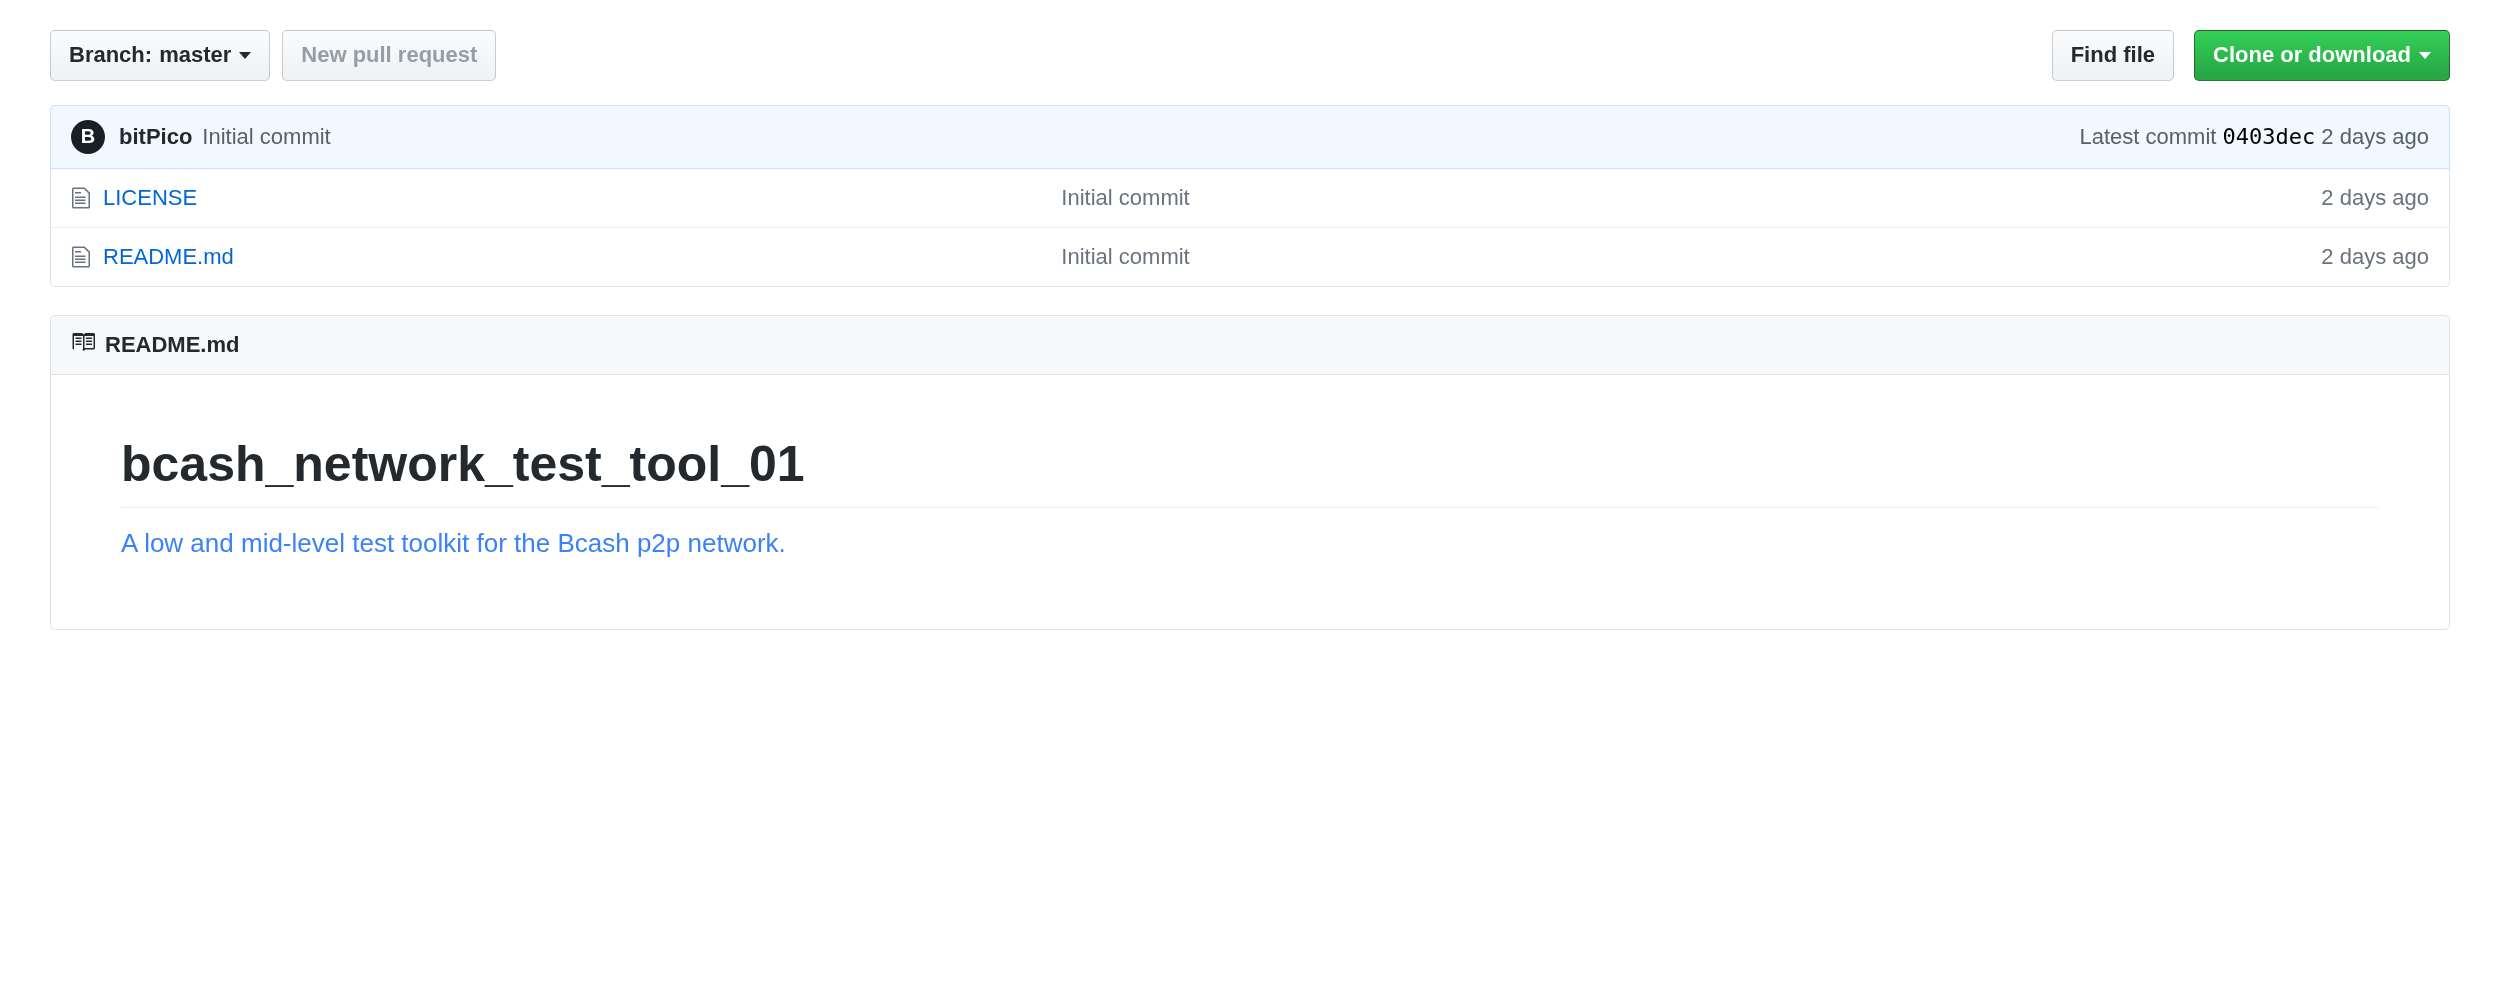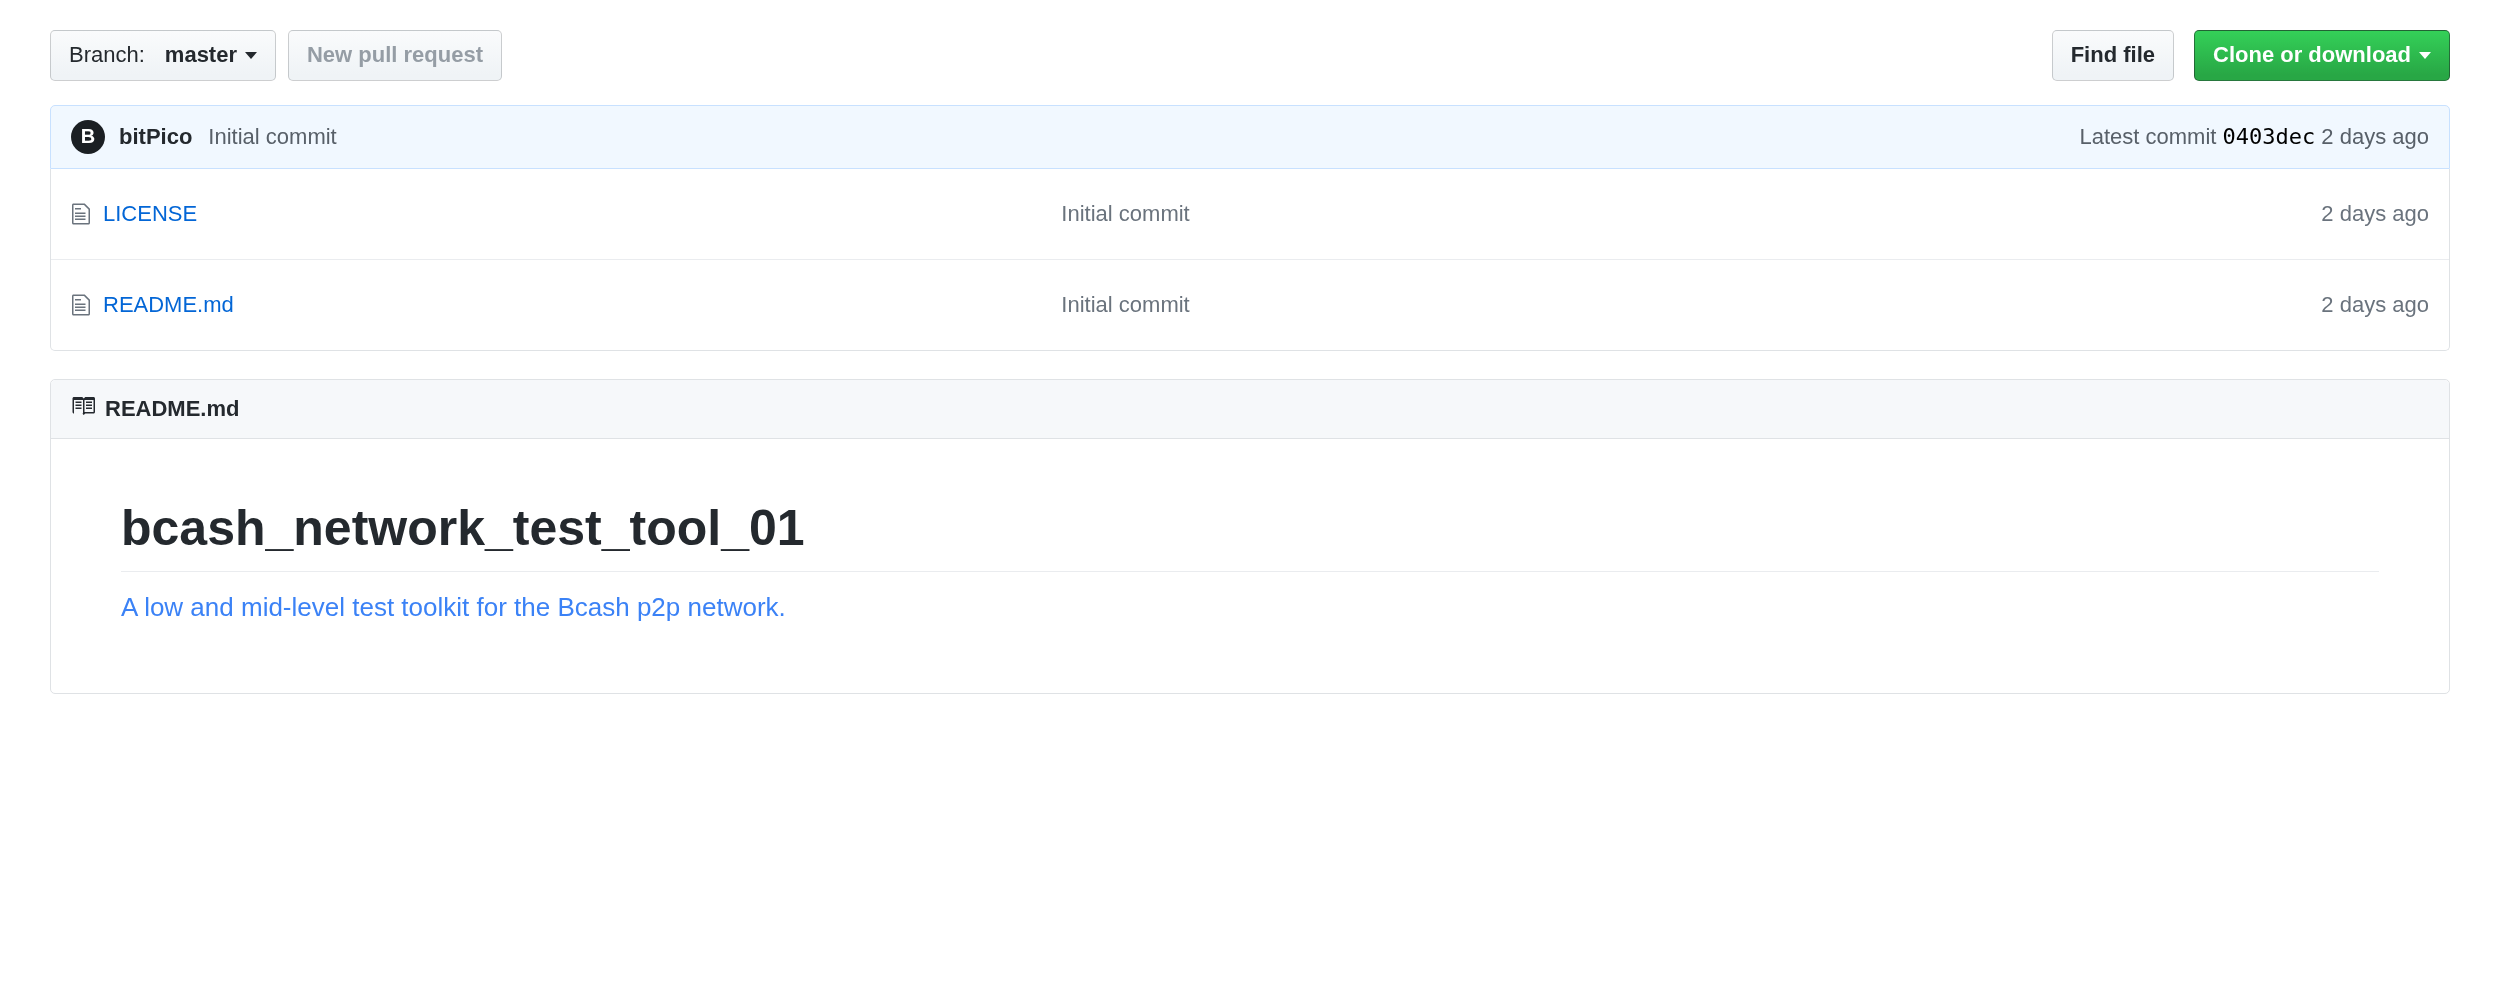--- a/index.html
+++ b/index.html
@@ -36,21 +36,21 @@
     color: #959da5;
     cursor: default;
     text-align: center;
   }
   .btn-green {
     color: #fff;
     background: linear-gradient(-180deg,#34d058,#28a745 90%);
     border-color: rgba(27,31,35,0.5);
     text-align: center;
   }
-  .branch-prefix { font-weight: 400; margin-right: 20px; }
+  .branch-prefix { font-weight: 700; margin-right: 7px; }
   .caret {
     display: inline-block;
     margin-left: 8px;
     width: 0; height: 0;
     border-left: 6px solid transparent;
     border-right: 6px solid transparent;
     border-top: 7px solid #24292e;
   }
   .caret.white { border-top-color: #fff; }
 
@@ -68,34 +68,34 @@
     border-radius: 50%;
     background: #1b1f23;
     color: #fff;
     display: inline-flex;
     align-items: center;
     justify-content: center;
     font-weight: 700;
     font-size: 20px;
     margin-right: 14px;
   }
-  .author { font-weight: 600; margin-right: 16px; }
+  .author { font-weight: 600; margin-right: 10px; }
   .commit-msg { color: #586069; }
   .commit-meta { margin-left: auto; color: #586069; }
   .commit-sha { font-family: SFMono-Regular, Consolas, monospace; color: #000000; }
 
   .file-table {
     border: 1px solid #dfe2e5;
     border-top: none;
     border-radius: 0 0 5px 5px;
   }
   .file-row {
     display: flex;
     align-items: flex-start;
-    padding: 32px 20px;
+    padding: 16px 20px;
     border-top: 1px solid #eaecef;
     font-size: 22px;
   }
   .file-row:first-child { border-top: none; }
   .file-name-cell { display: flex; align-items: center; width: 42%; }
   .file-icon { margin-right: 12px; display: inline-flex; }
   .file-link { color: #0366d6; text-decoration: none; }
   .file-commit-cell { color: #6a737d; flex: 1; }
   .file-age-cell { color: #6a737d; margin-left: auto; }
 

